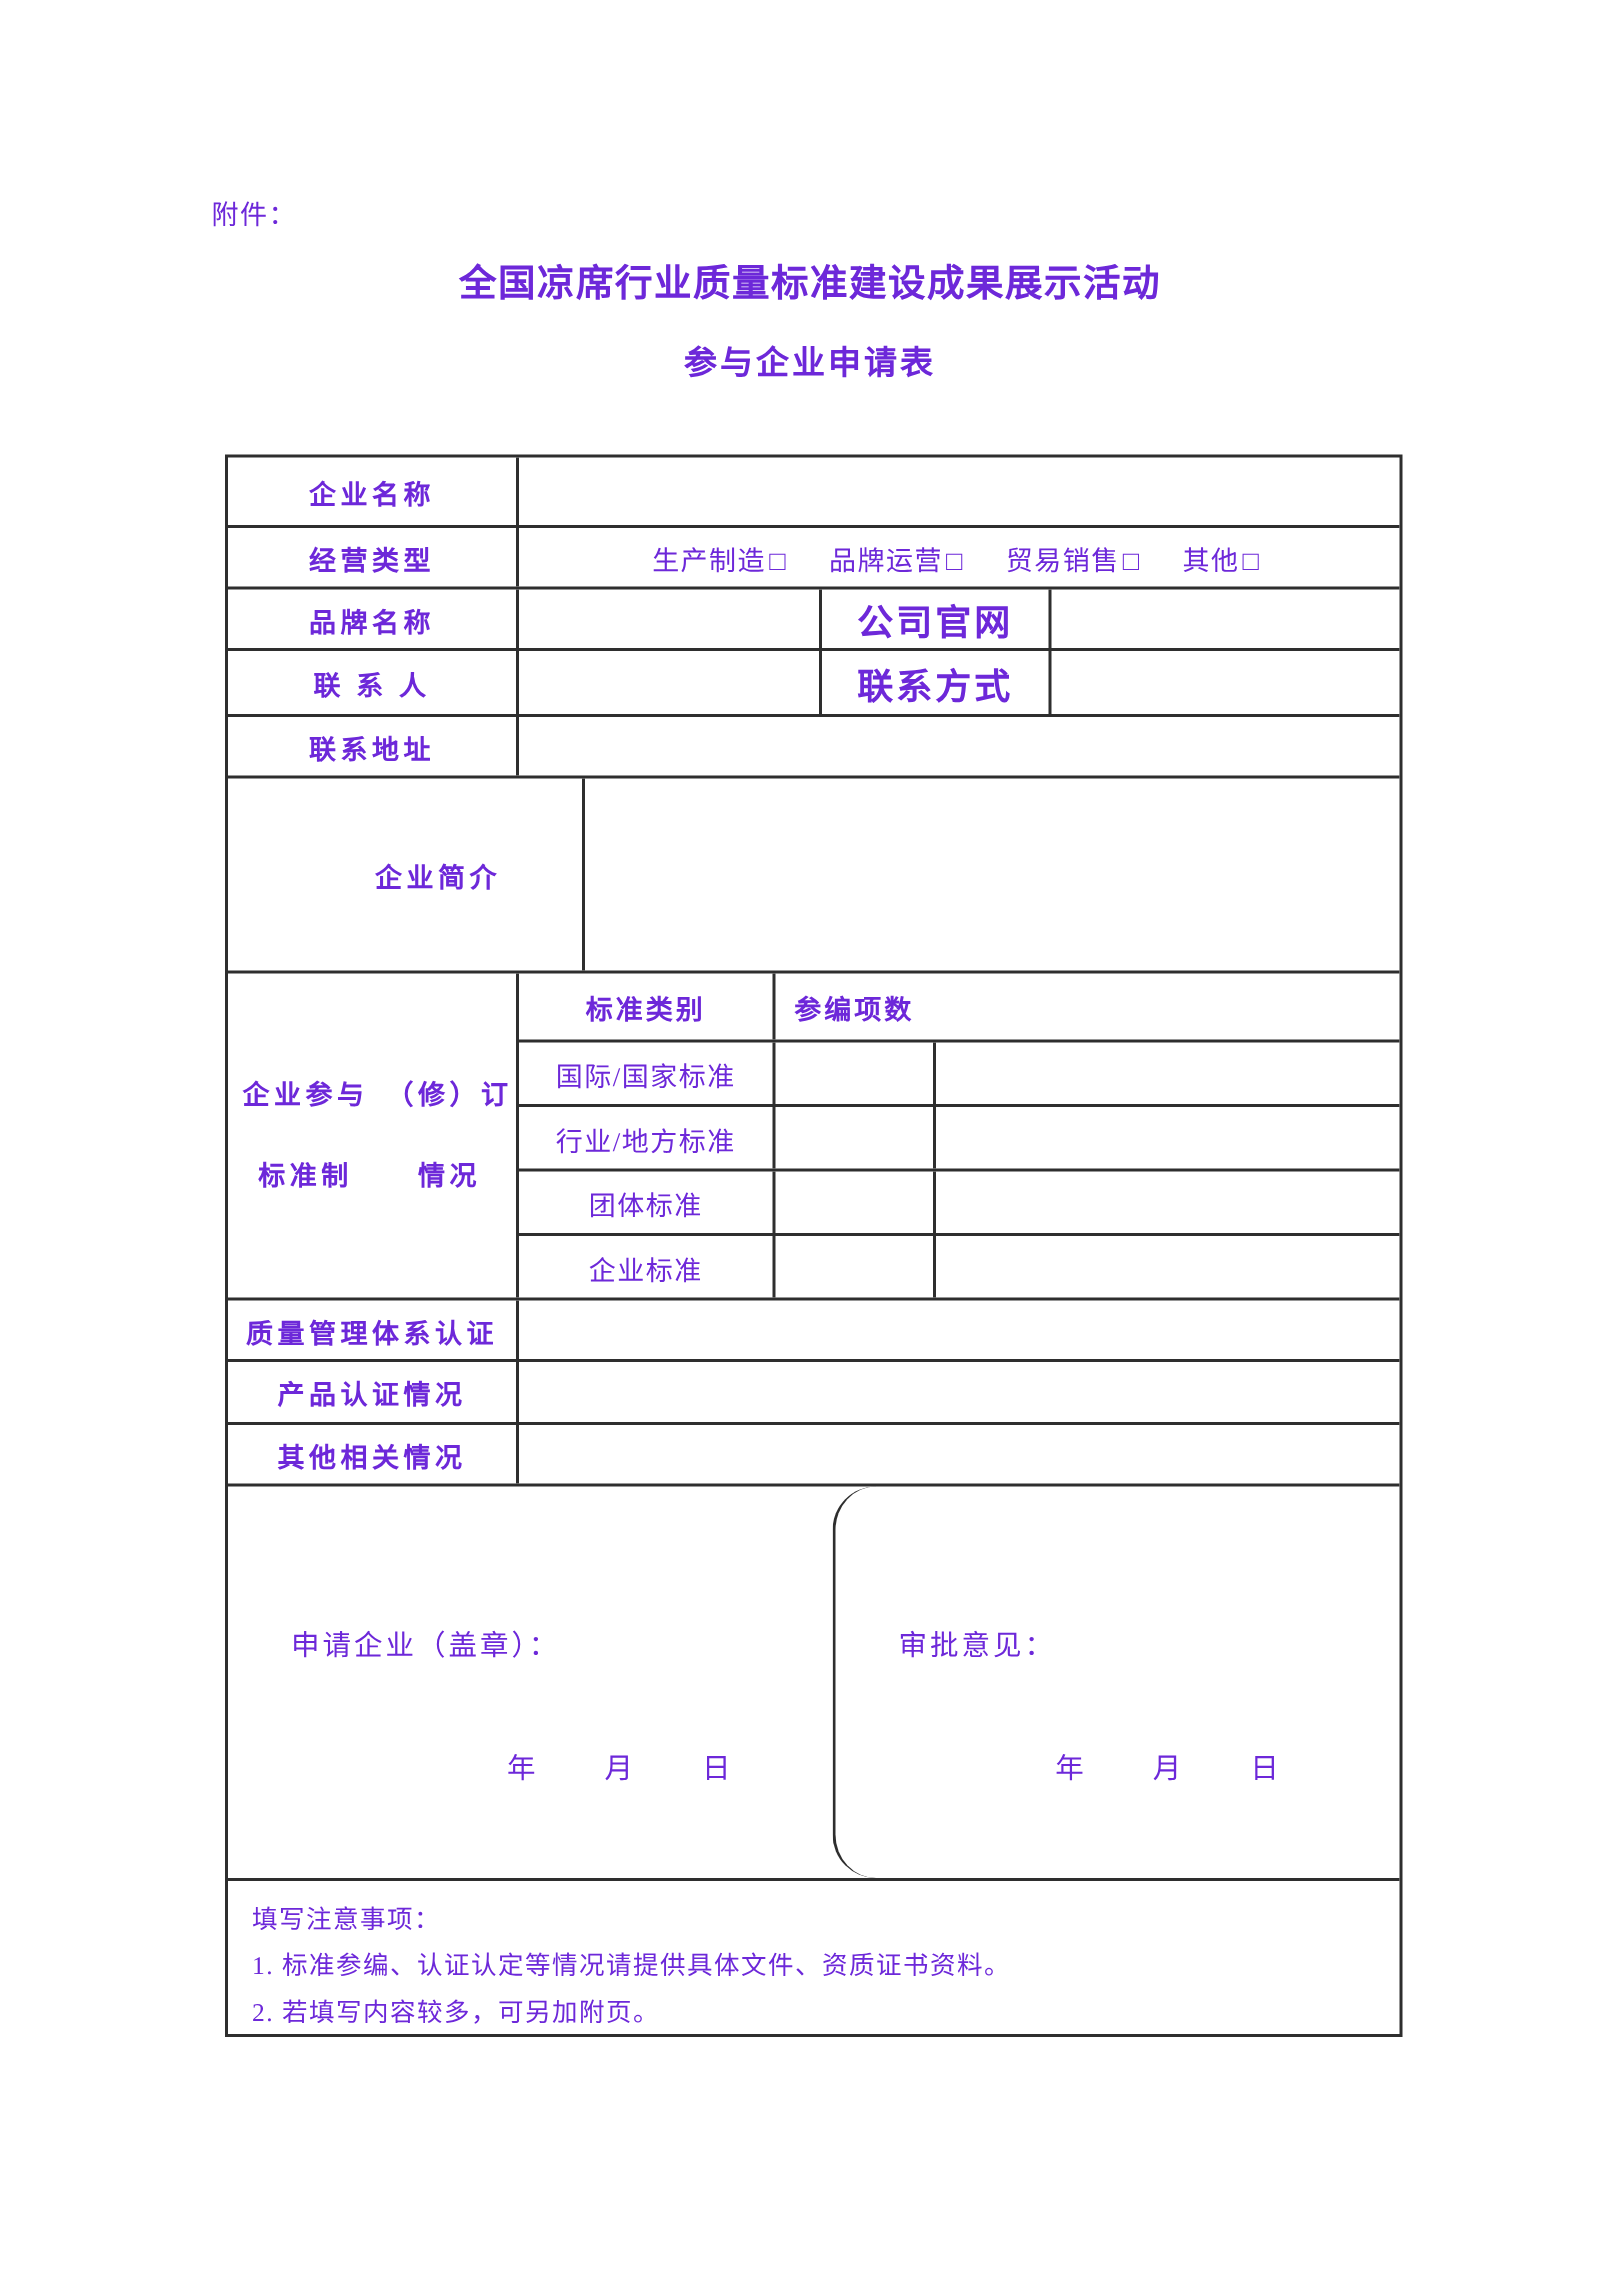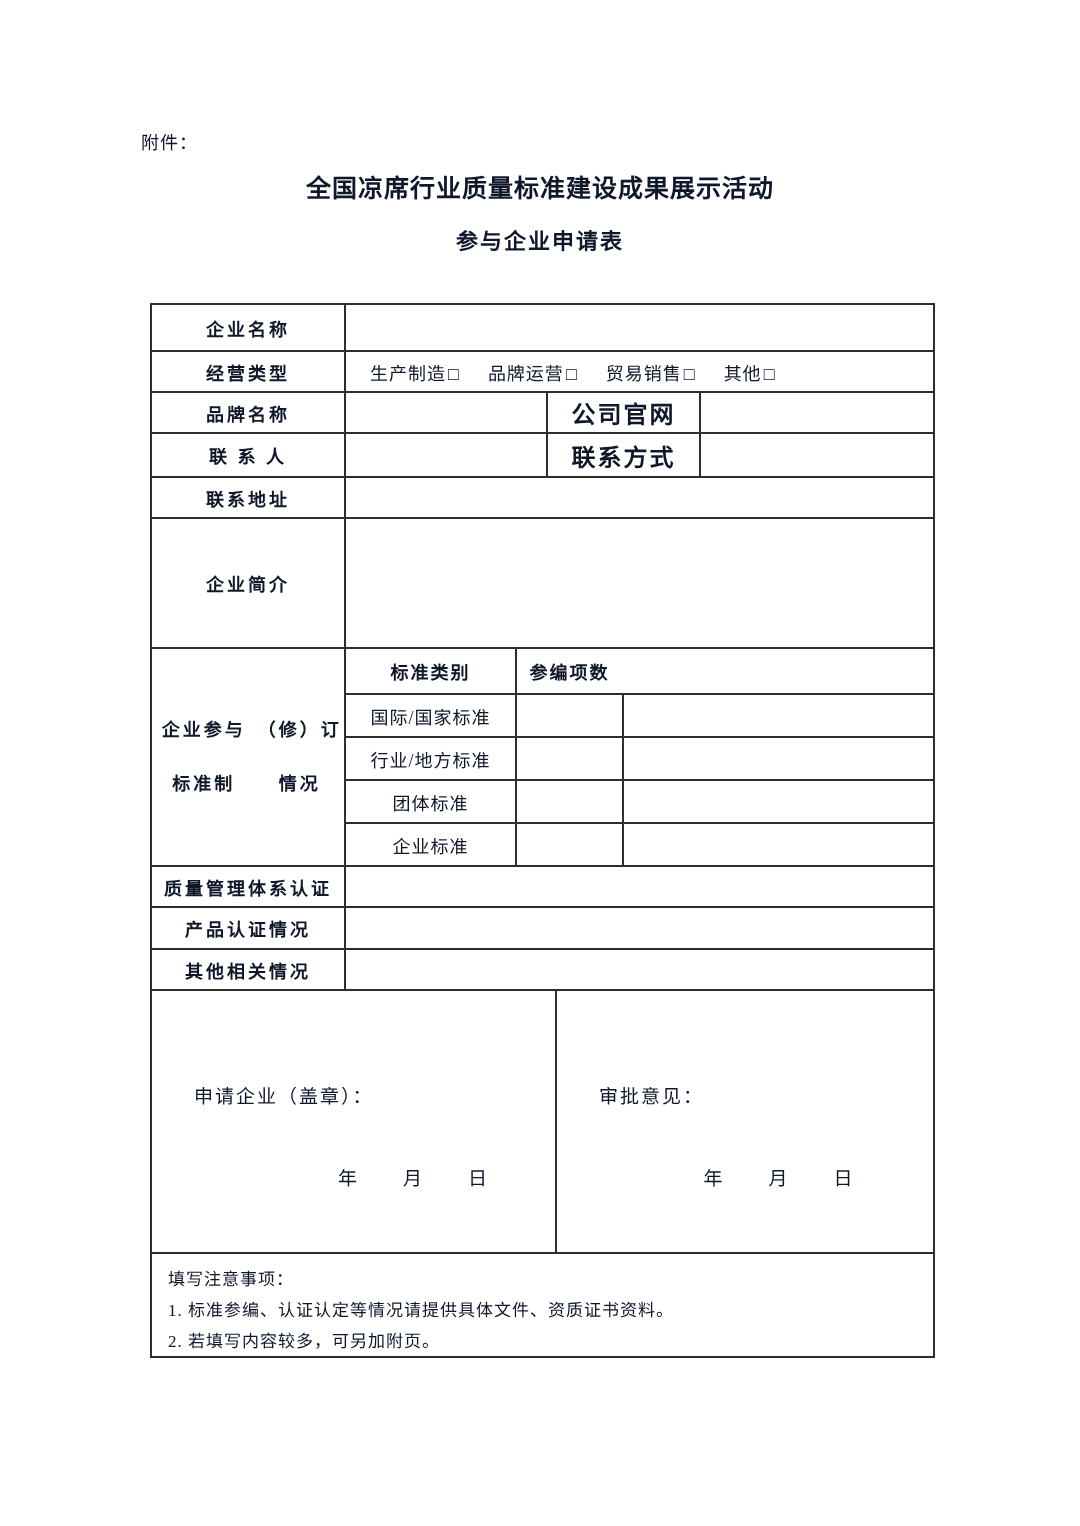--- a/index.html
+++ b/index.html
@@ -5,21 +5,21 @@
   html, body {
     margin: 0;
     padding: 0;
     background: #ffffff;
   }
   .page {
     position: relative;
     width: 1080px;
     height: 1526px;
     background: #ffffff;
-    color: #0f172a;
+    color: #6d28d9;
     font-family: "Liberation Serif", "DejaVu Serif", serif;
     overflow: hidden;
   }
   .attachment {
     position: absolute;
     top: 128px;
     left: 141px;
     font-size: 18px;
     letter-spacing: 1px;
   }
@@ -83,25 +83,26 @@
     justify-content: center;
     text-align: center;
     font-weight: 700;
     font-size: 24px;
     letter-spacing: 2px;
   }
   .h45 { height: 45px; }
   .h44 { height: 44px; }
   .h43 { height: 41px; }
   .h42 { height: 42px; }
-  .h130 { height: 130px; }
+  .h130 { height: 130px; padding-left: 44px; }
   .options-cell {
     padding-left: 24px;
     font-size: 18px;
     letter-spacing: 1px;
+    justify-content: center;
   }
   .option { margin-right: 28px; white-space: nowrap; }
   .option .cbx { margin-left: 2px; font-size: 18px; }
   
   .std-label-lines { flex-direction: row; line-height: 54px; }
   .std-grid {
     flex: 1 1 auto;
     box-sizing: border-box;
     border-left: 2px solid #2e2e2e;
     display: flex;
@@ -126,20 +127,21 @@
   .std-c1 { width: 169px; flex: 0 0 169px; letter-spacing: 1px; }
   .std-c2 { width: 107px; flex: 0 0 107px; border-left: 2px solid #2e2e2e; }
   .std-c3 { flex: 1 1 auto; border-left: 2px solid #2e2e2e; }
   .std-r.head .std-c { font-weight: 700; letter-spacing: 2px; }
   
   .sig-row { height: 263px; }
   .sig-cell {
     position: relative;
     box-sizing: border-box;
     display: block;
+    border-radius: 29px;
   }
   .sig-left { width: 403px; flex: 0 0 403px; }
   .sig-right { flex: 1 1 auto; border-left: 2px solid #2e2e2e; }
   .sig-label {
     position: absolute;
     top: 90px;
     left: 42px;
     font-size: 19px;
     letter-spacing: 2px;
     white-space: nowrap;

